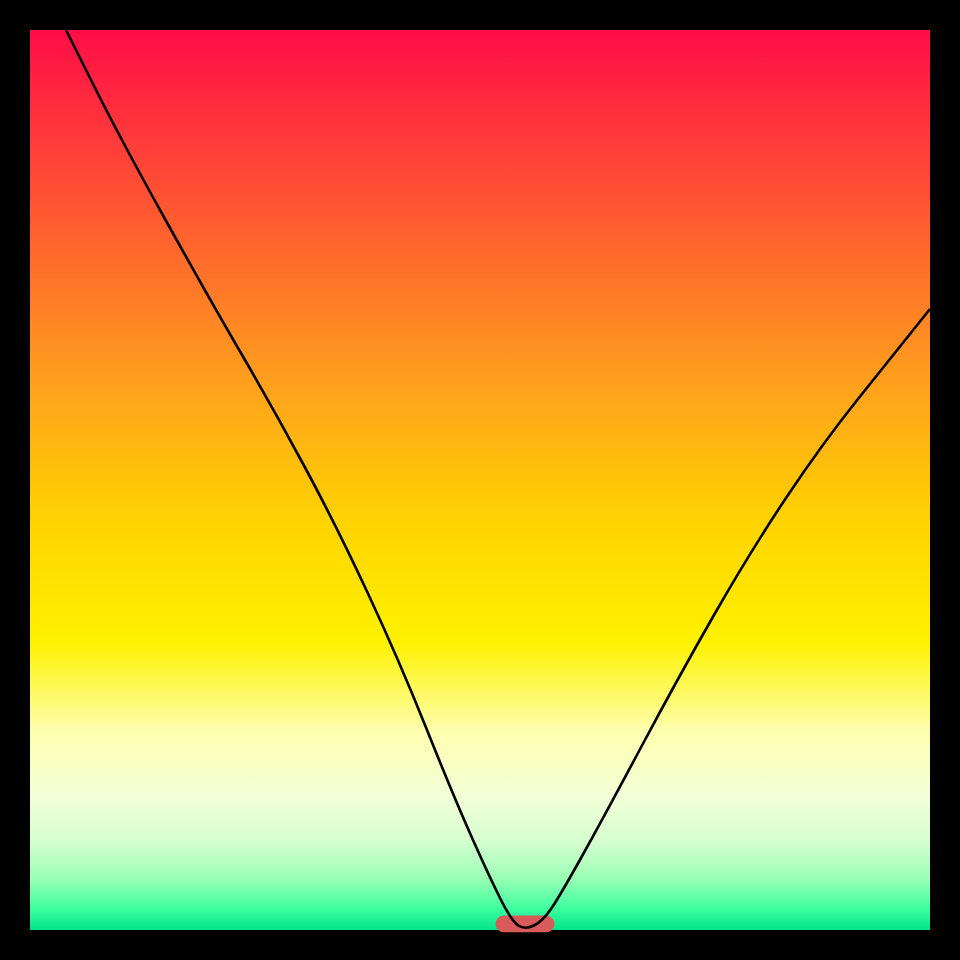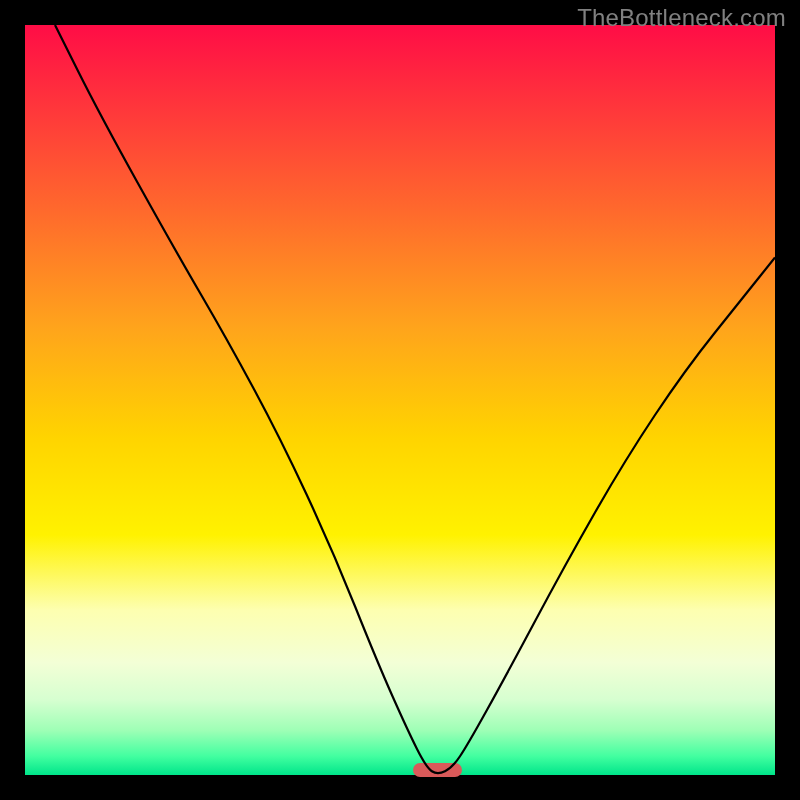--- a/index.html
+++ b/index.html
@@ -49,21 +49,20 @@
     position: absolute;
     inset: 0;
     z-index: 6;
   }
 </style>
 </head>
 <body>
 
 <div class="outer">
 
-  <div class="watermark">TheBottleneck.com</div>
 
   <div class="plot-area">
 
     <svg class="gradient-bg" viewBox="0 0 100 100" preserveAspectRatio="none">
       <defs>
         <linearGradient id="heat" x1="0" y1="0" x2="0" y2="1">
             <stop offset="0%" stop-color="#ff0d46"></stop>
             <stop offset="12%" stop-color="#ff3a3a"></stop>
             <stop offset="25%" stop-color="#ff6a2c"></stop>
             <stop offset="40%" stop-color="#ffa31c"></stop>

